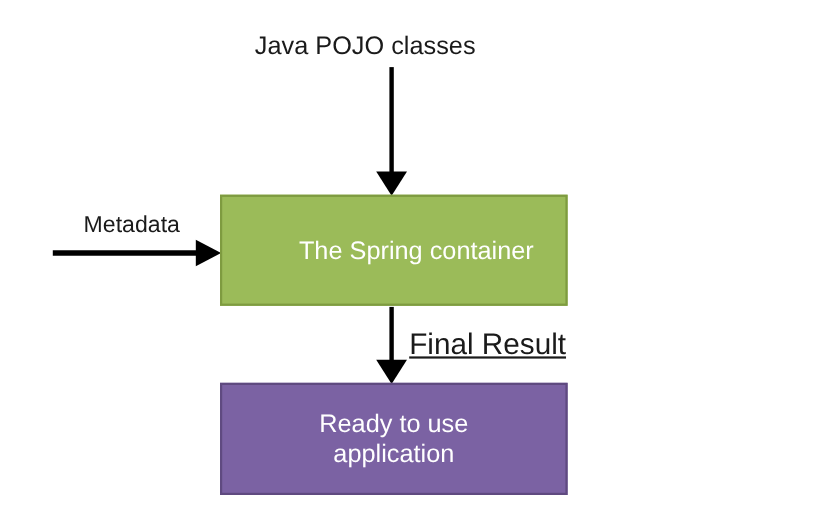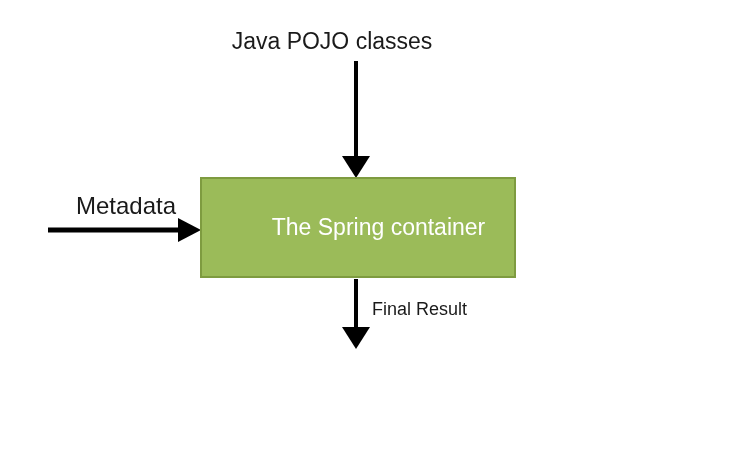--- a/index.html
+++ b/index.html
@@ -28,26 +28,27 @@
   #label-java-pojo {
     left: 0;
     top: 30px;
     width: 664px;
     text-align: center;
     font-size: 23px;
   }
   #label-metadata {
     left: 76px;
     top: 194px;
-    font-size: 24px;
+    font-size: 21px;
   }
   #label-final-result {
     left: 372px;
     top: 300px;
-    font-size: 18px;
+    font-size: 27px;
+    text-decoration: underline;
   }
 
   
   .box {
     position: absolute;
     box-sizing: border-box;
     display: flex;
     align-items: center;
     justify-content: center;
     text-align: center;
@@ -110,14 +111,20 @@
   <div class="label" id="label-java-pojo">Java POJO classes</div>
 
   <div class="label" id="label-metadata">Metadata</div>
 
   <div class="label" id="label-final-result">Final Result</div>
 
   <div class="box" id="box-spring-container">
     <span class="box-text">The Spring container</span>
   </div>
 
+  <div class="box" id="box-ready-application">
+    <span class="box-text">
+      <span>Ready to use</span><br>
+      <span>application</span>
+    </span>
+  </div>
 
 </div>
 
 </body></html>

